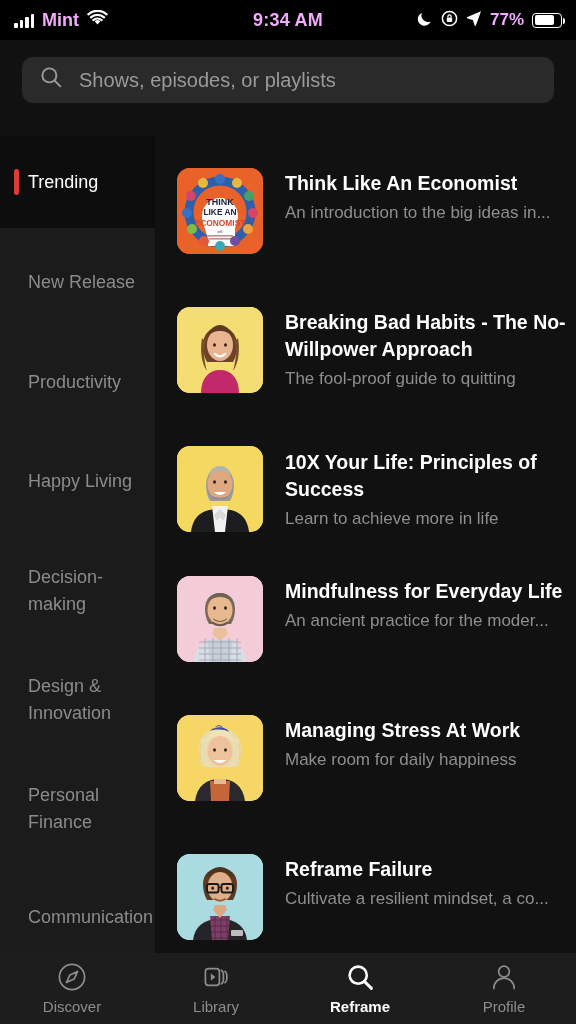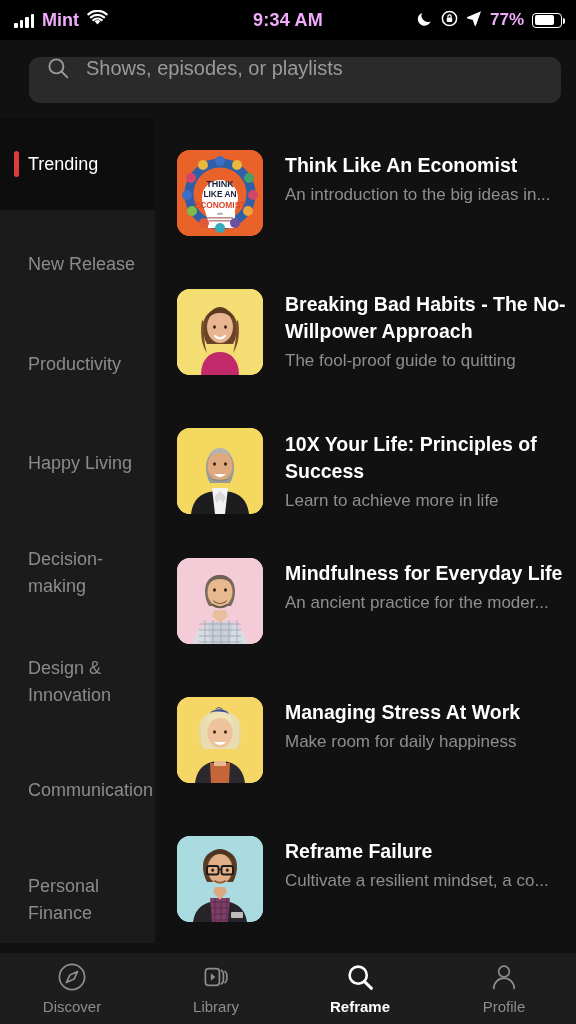--- a/index.html
+++ b/index.html
@@ -28,28 +28,28 @@
   .bars i:nth-child(3){height:11px;} .bars i:nth-child(4){height:14px;}
   .batt-pct { font-size:17px; font-weight:bold; }
   .batt { width:30px; height:15px; border:1.8px solid #fff; border-radius:4px;
           position:relative; padding:1.5px; }
   .batt::after { content:""; position:absolute; right:-4px; top:4px; width:2.4px; height:6px;
                  background:#fff; border-radius:0 2px 2px 0; }
   .batt span { display:block; height:100%; background:#fff; border-radius:2px; }
 
   
   #search-bar {
-    position:absolute; left:29px; top:57px; width:532px; height:46px;
+    position:absolute; left:22px; top:57px; width:532px; height:46px;
     background:#2a2a2a; border-radius:11px;
-    display:flex; align-items:flex-start; padding:0 18px; gap:17px;
+    display:flex; align-items:flex-end; padding:11px 18px; gap:17px;
   }
   #search-placeholder { color:#9a9a9a; font-size:20px; }
 
   
-  #content { position:absolute; top:118px; left:0; width:576px; height:825px; }
+  #content { position:absolute; top:136px; left:0; width:576px; height:825px; }
 
   
   #sidebar { position:absolute; left:0; top:0; width:155px; height:825px; background:#1b1b1b; }
   .cat {
     position:relative; width:155px; min-height:90px;
     display:flex; align-items:center;
     padding:10px 12px 10px 28px;
     color:#8b8b8b; font-size:18px; line-height:27px;
   }
   .cat.active { background:#0d0d0d; color:#ffffff; }
@@ -164,25 +164,25 @@
       <div class="cat" style="height:109px;">
 
         <span>Decision-making</span>
       </div>
       <div class="cat" style="height:109px;">
 
         <span>Design &amp; Innovation</span>
       </div>
       <div class="cat" style="height:109px;">
 
+        <span>Personal Finance</span>
+      </div>
+      <div class="cat" style="height:109px;">
+
         <span>Communication</span>
-      </div>
-      <div class="cat" style="height:109px;">
-
-        <span>Personal Finance</span>
       </div>
     </div>
 
     <div id="list">
 
       <div class="row" style="top:32px;">
         <div class="thumb" style="background:#e8622a;">
           <svg class="art" viewBox="0 0 86 86">
             <rect width="86" height="86" fill="#e8622a"></rect>
             <circle cx="43" cy="44" r="31" fill="none" stroke="#2f5fa8" stroke-width="9"></circle>

